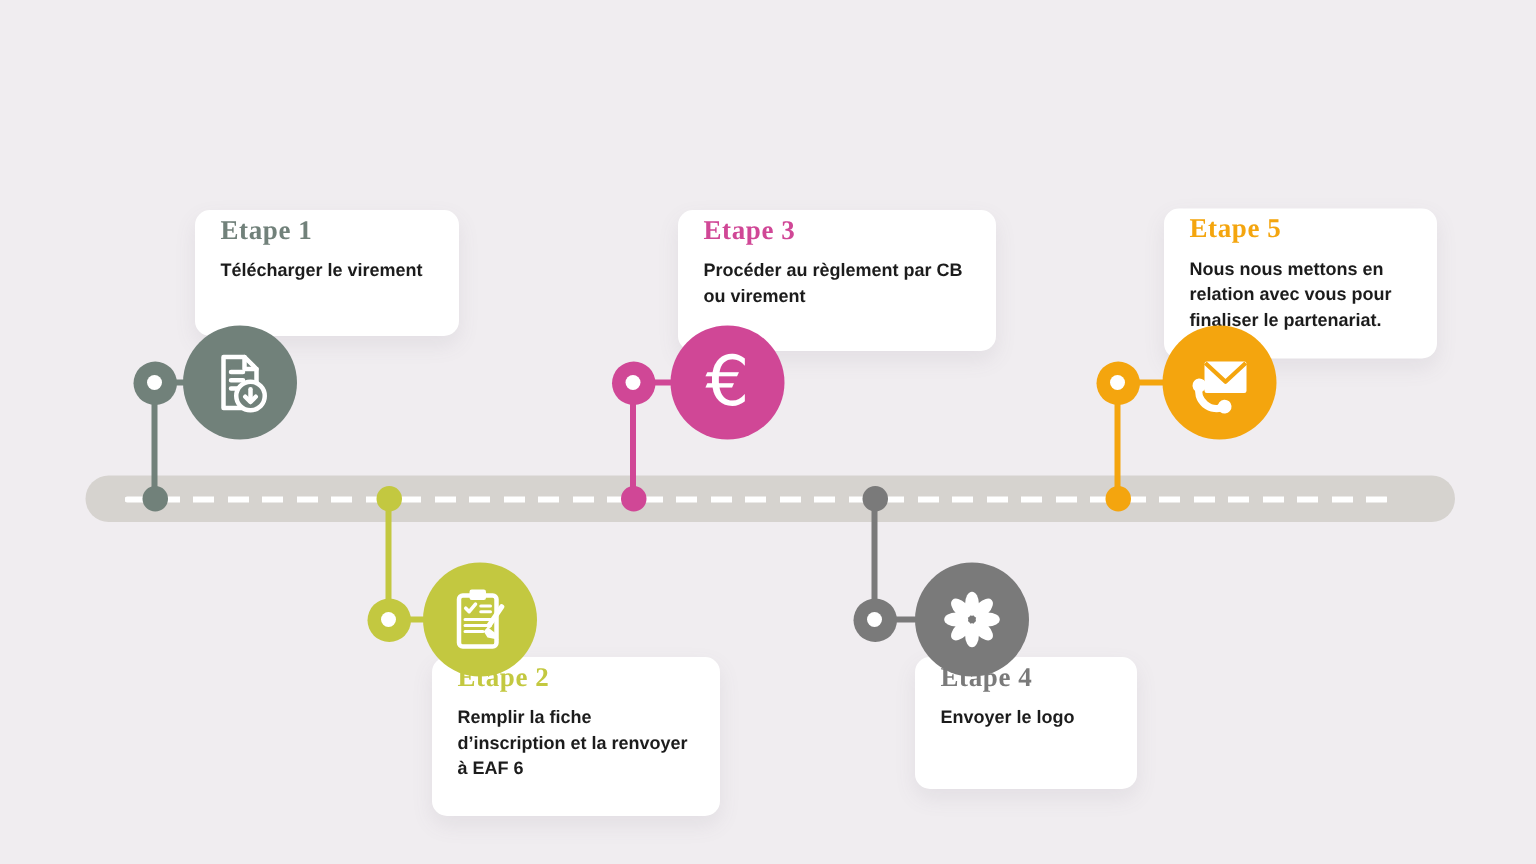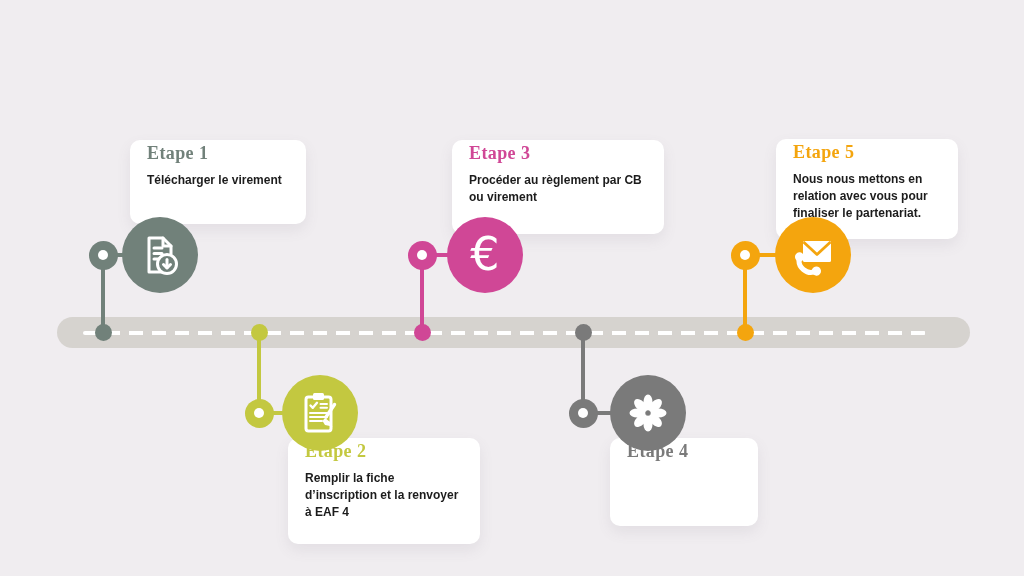--- a/index.html
+++ b/index.html
@@ -137,21 +137,21 @@
         <g stroke="#ffffff" stroke-width="2" stroke-linecap="round">
           <path d="M24.5 15 h6.5 M24.5 18.8 h6.5"></path>
           <path d="M14 24 h17 M14 28 h17 M14 32 h12"></path>
         </g>
         <path d="M38.5 15.5 l-8.5 12.5" stroke="#ffffff" stroke-width="3.4" stroke-linecap="round"></path>
         <path d="M29 29 l4.5 3.5 3 5 -7.5 -1.5 -2.5 -4 z" fill="#ffffff"></path>
       </svg>
     </div>
     <div class="card">
       <h2>Etape 2</h2>
-      <p>Remplir la fiche d’inscription et la renvoyer à EAF 4</p>
+      <p>Remplir la fiche d’inscription et la renvoyer à EAF 6</p>
     </div>
   </div>
 
   <div class="step top s3" style="--c: #d04796;">
     <div class="vline"></div>
     <div class="hline"></div>
     <div class="road-dot"></div>
     <div class="ring"></div>
     <div class="icon-circle">
       <span class="euro-glyph">€</span>
@@ -174,20 +174,21 @@
         <ellipse cx="24" cy="13.5" rx="4.6" ry="8" transform="rotate(90 24 24)"></ellipse>
         <ellipse cx="24" cy="13.5" rx="4.6" ry="8" transform="rotate(135 24 24)"></ellipse>
         <ellipse cx="24" cy="13.5" rx="4.6" ry="8" transform="rotate(180 24 24)"></ellipse>
         <ellipse cx="24" cy="13.5" rx="4.6" ry="8" transform="rotate(225 24 24)"></ellipse>
         <ellipse cx="24" cy="13.5" rx="4.6" ry="8" transform="rotate(270 24 24)"></ellipse>
         <ellipse cx="24" cy="13.5" rx="4.6" ry="8" transform="rotate(315 24 24)"></ellipse>
       </svg>
     </div>
     <div class="card">
       <h2>Etape 4</h2>
+      <p>Envoyer le logo</p>
     </div>
   </div>
 
   <div class="step top s5" style="--c: #f4a50e;">
     <div class="vline"></div>
     <div class="hline"></div>
     <div class="road-dot"></div>
     <div class="ring"></div>
     <div class="icon-circle">
       <svg viewBox="0 0 48 48">

